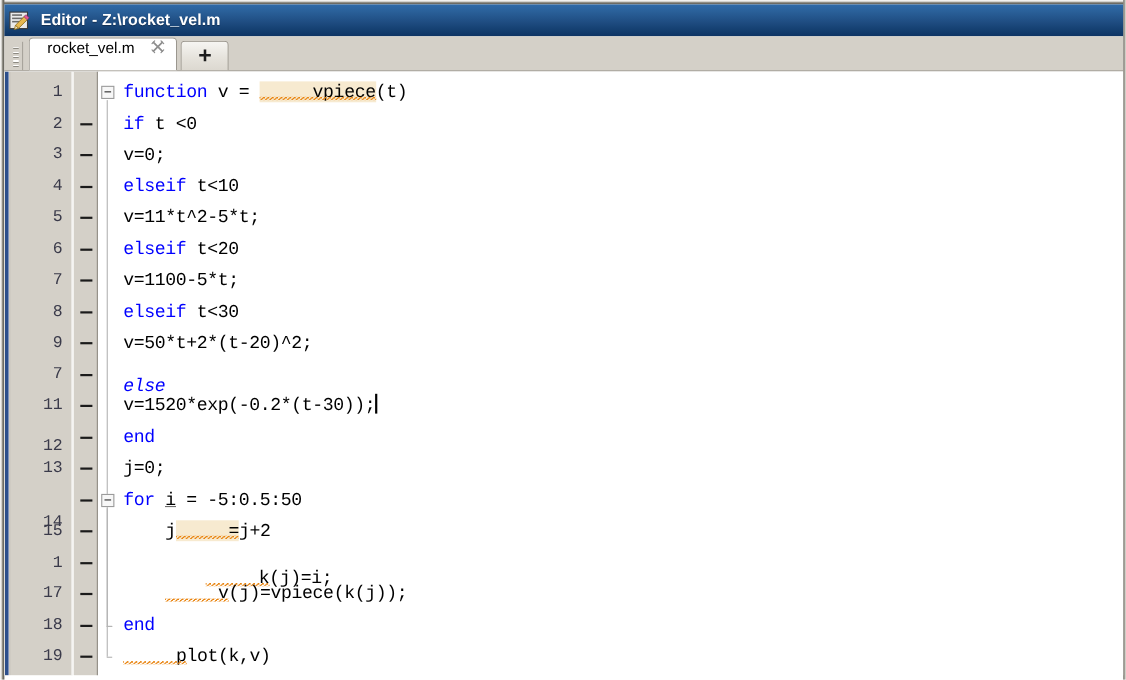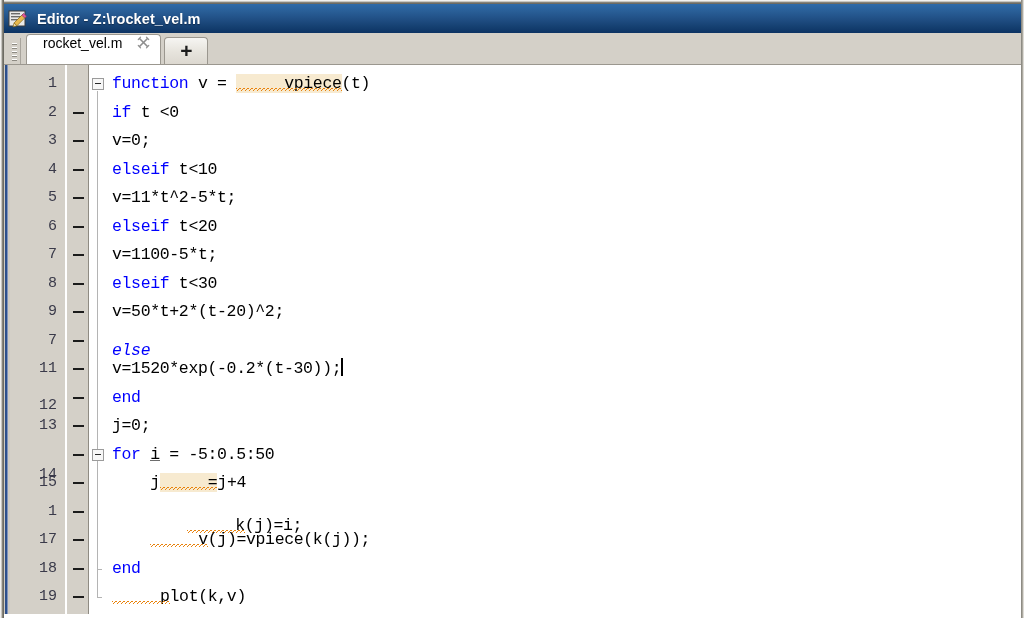--- a/index.html
+++ b/index.html
@@ -546,21 +546,21 @@
         <div class="row" style="top: 318.5px;">
           <div class="codeline"><span class="kw">end</span></div>
         </div>
         <div class="row" style="top: 347px;">
           <div class="codeline"><span class="plain">j=0;</span></div>
         </div>
         <div class="row" style="top: 375.5px;">
           <div class="codeline"><span class="kw">for</span><span class="plain"> </span><span class="plain uline">i</span><span class="plain"> = -5:0.5:50</span></div>
         </div>
         <div class="row" style="top: 404px;">
-          <div class="codeline"><span class="plain">    j</span><span class="plain hl sq">=</span><span class="plain">j+4</span></div>
+          <div class="codeline"><span class="plain">    j</span><span class="plain hl sq">=</span><span class="plain">j+2</span></div>
         </div>
         <div class="row" style="top: 447px; margin-left: 37px;">
           <div class="codeline"><span class="plain">    </span><span class="plain sq">k</span><span class="plain">(j)=i;</span></div>
         </div>
         <div class="row" style="top: 461px;">
           <div class="codeline"><span class="plain">    </span><span class="plain sq">v</span><span class="plain">(j)=vpiece(k(j));</span></div>
         </div>
         <div class="row" style="top: 489.5px;">
           <div class="codeline"><span class="kw">end</span></div>
         </div>

